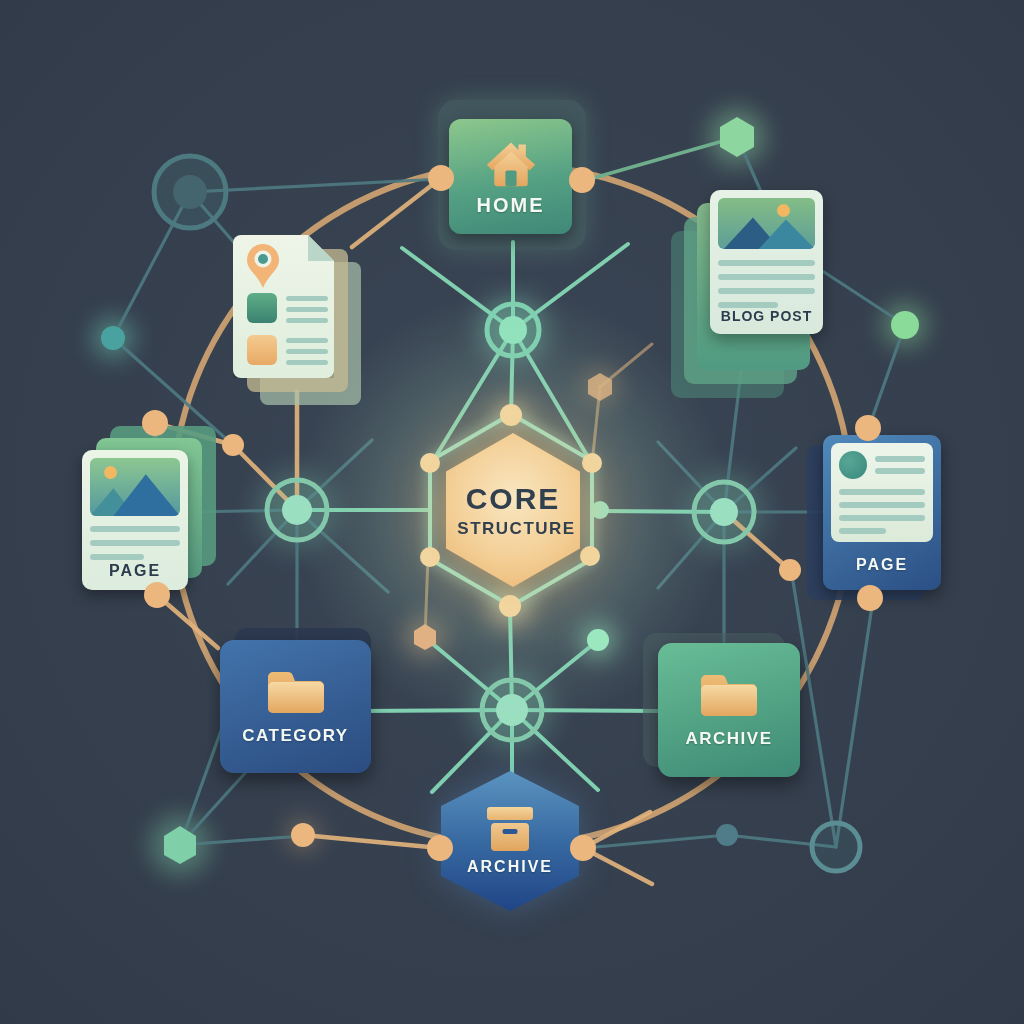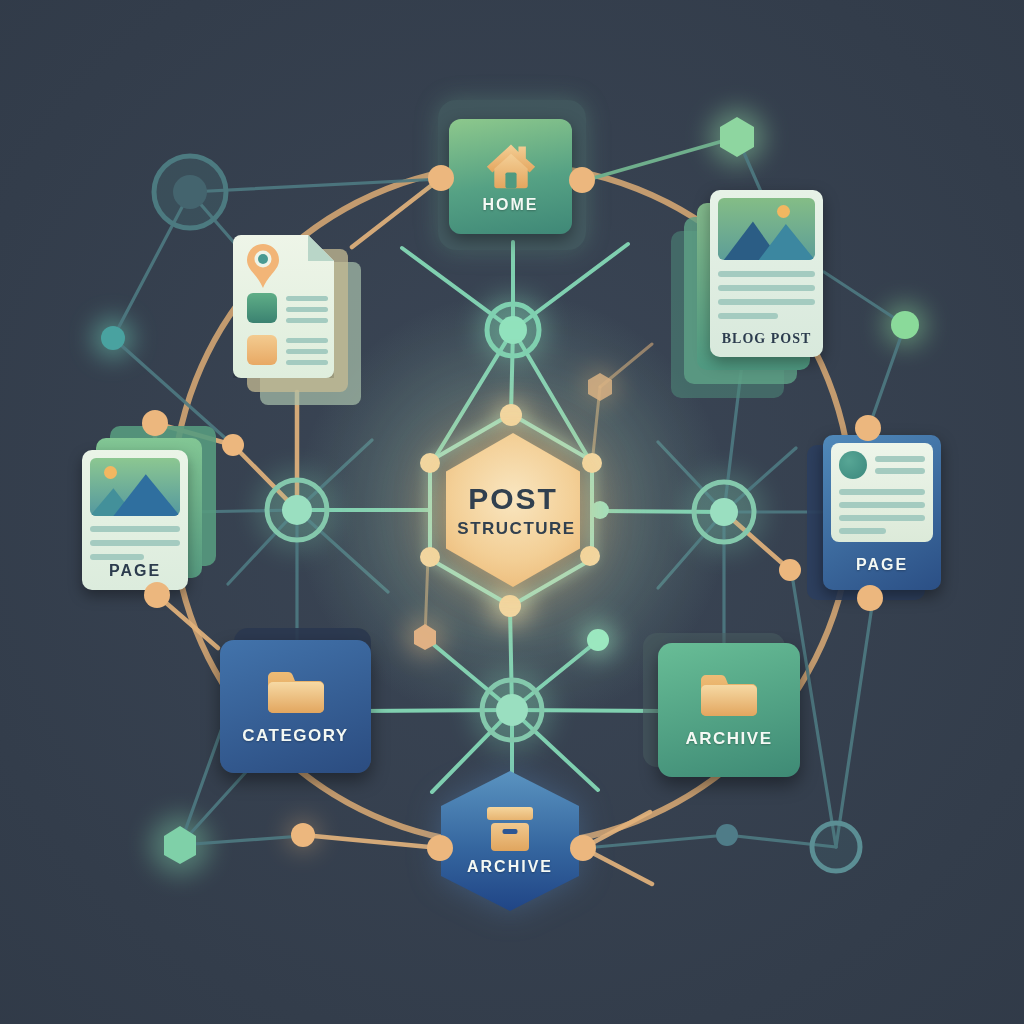--- a/index.html
+++ b/index.html
@@ -38,24 +38,24 @@
     clip-path:polygon(0 0, 75px 0, 101px 26px, 101px 143px, 0 143px);
     border-radius:8px;box-shadow:0 5px 12px rgba(0,0,0,.3);}
   .geo-fold{left:308px;top:235px;width:26px;height:26px;background:#b9d6c8;
     clip-path:polygon(0 0, 100% 100%, 0 100%);}
   .geo-row{position:absolute;left:14px;display:flex;gap:9px;align-items:flex-start;}
   .geo-sq{width:30px;height:30px;border-radius:6px;}
   .geo-lines{display:flex;flex-direction:column;gap:6px;padding-top:3px;}
   .geo-lines .tline{width:42px;height:5px;}
 
   
-  .blog-card{left:710px;top:190px;width:113px;height:167px;border-radius:10px;
+  .blog-card{left:710px;top:190px;width:113px;height:144px;border-radius:10px;
     background:linear-gradient(180deg,#e7f2e7,#d8e9dc);
     box-shadow:0 6px 16px rgba(0,0,0,.35);
-    display:flex;flex-direction:column;padding:8px;box-sizing:border-box;font-family:Liberation Serif, serif;}
+    display:flex;flex-direction:column;padding:8px;box-sizing:border-box;}
   .thumb{position:relative;overflow:hidden;border-radius:6px;}
   .mnt{position:absolute;left:0;bottom:0;width:100%;height:100%;}
   .sun{position:absolute;border-radius:50%;background:#f2b761;}
 
   
   .pageL-card{left:82px;top:450px;width:106px;height:140px;border-radius:10px;
     background:linear-gradient(180deg,#eaf4e7,#dcecdd);
     box-shadow:0 6px 14px rgba(0,0,0,.35);
     display:flex;flex-direction:column;padding:8px;box-sizing:border-box;}
 
@@ -215,21 +215,21 @@
     <defs>
         <linearGradient id="gh" x1="0" y1="0" x2="0" y2="1">
       <stop offset="0" stop-color="#f4cf96"></stop>
           <stop offset="1" stop-color="#e4a65f"></stop>
         </linearGradient>
       </defs>
     <path d="M30 6 L4 30 L10 36 L30 18 L50 36 L56 30 L46 21 V8 h-8 v6 z" fill="url(#gh)"></path>
     <path d="M12 32 v18 q0 3 3 3 h30 q3 0 3-3 V32 L30 16 z" fill="url(#gh)"></path>
     <rect x="24" y="36" width="12" height="17" rx="2" fill="#4f9a80"></rect>
   </svg>
-  <div class="label light" style="font-size:16px">HOME</div>
+  <div class="label light" style="font-size:20px">HOME</div>
 </div>
 
 <div class="abs sheet" style="left:260px;top:262px;width:101px;height:143px;background:#a9c2ac;opacity:.7"></div>
 <div class="abs sheet" style="left:247px;top:249px;width:101px;height:143px;background:#c5bb93;opacity:.75"></div>
 <div class="abs geo-paper">
   <svg class="abs" style="left:12px;top:8px" width="36" height="46" viewBox="0 0 36 46">
     <path d="M18 1 C9 1 2 8 2 17 c0 10 10 14 16 28 c6 -14 16 -18 16 -28 C34 8 27 1 18 1 z" fill="#f2b577"></path>
     <circle cx="18" cy="16" r="8.5" fill="#eef4e9"></circle>
     <circle cx="18" cy="16" r="5" fill="#4a9a92"></circle>
   </svg>
@@ -406,16 +406,16 @@
     <circle cx="592" cy="463" r="10"></circle>
     <circle cx="430" cy="557" r="10"></circle>
     <circle cx="590" cy="556" r="10"></circle>
     <circle cx="510" cy="606" r="11"></circle>
     <circle cx="600" cy="510" r="9" fill="#9adfc0"></circle>
   </g>
 </svg>
 
 <div class="abs core-hex-wrap">
   <div class="core-hex hex-clip">
-    <div class="core-l1">POST</div>
+    <div class="core-l1">CORE</div>
     <div class="core-l2">STRUCTURE</div>
   </div>
 </div>
 
 </body></html>

